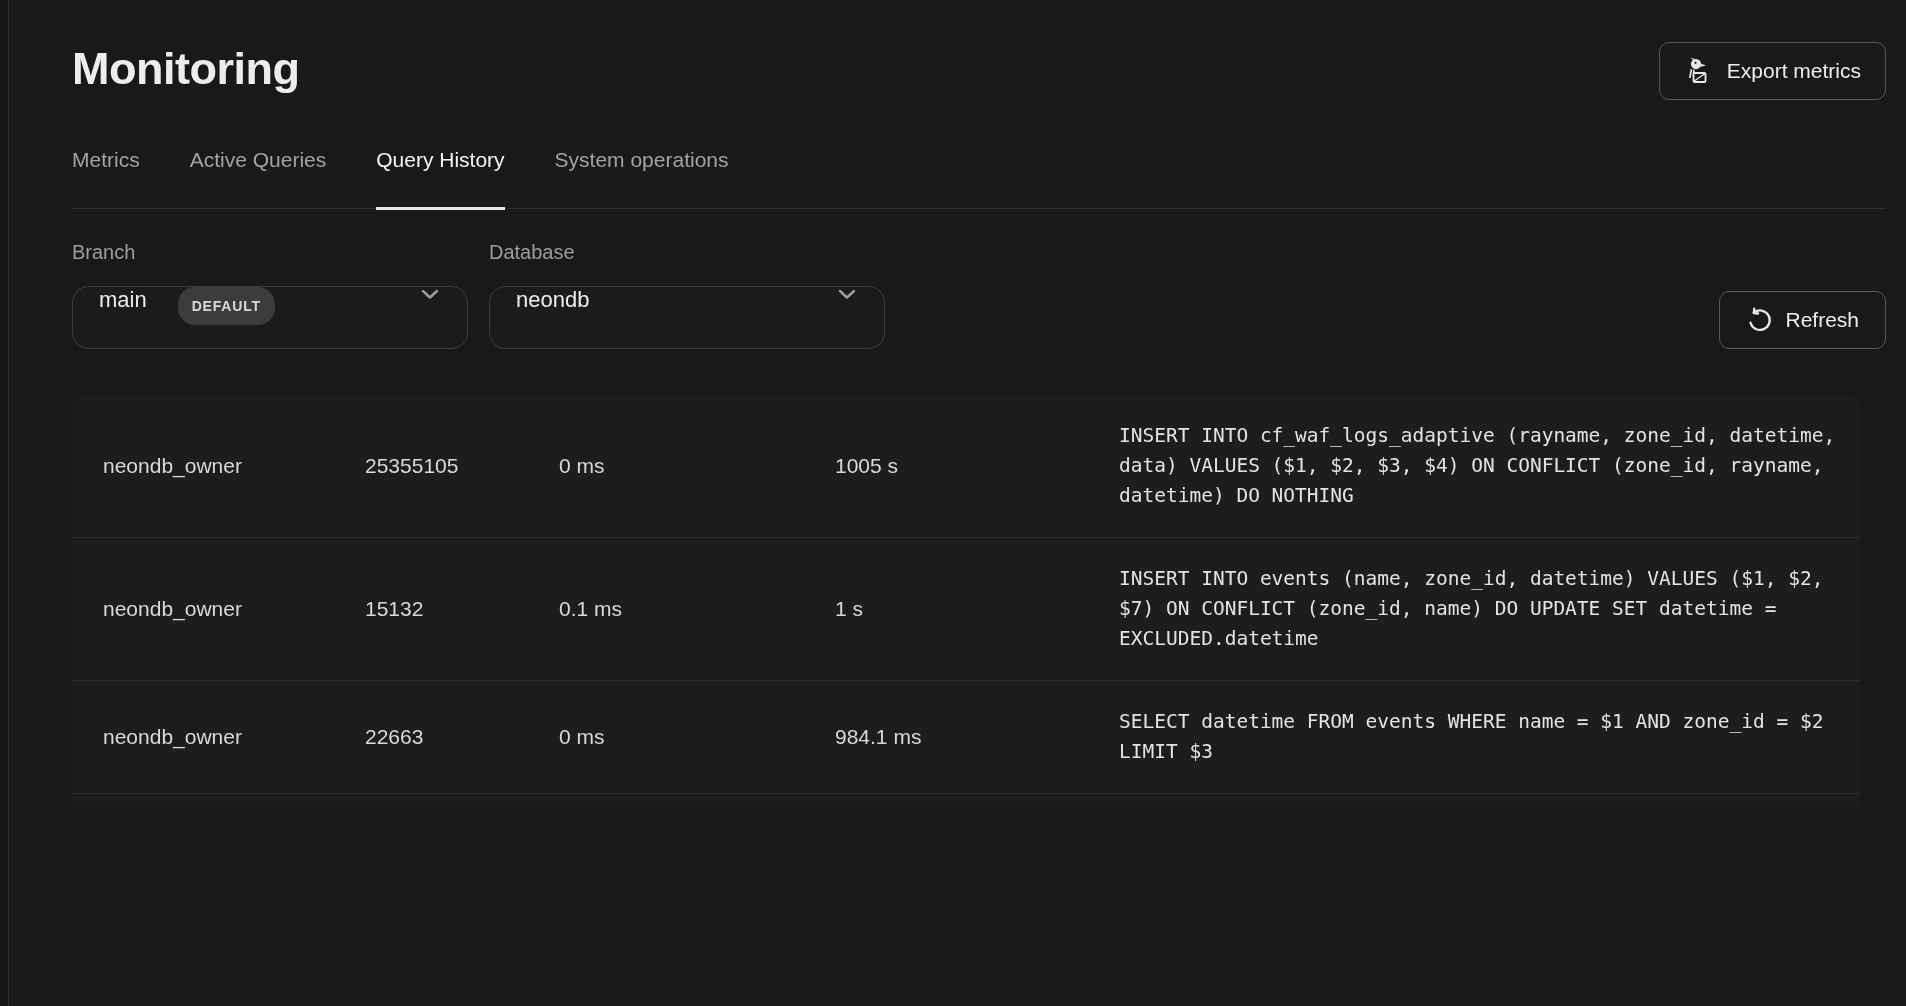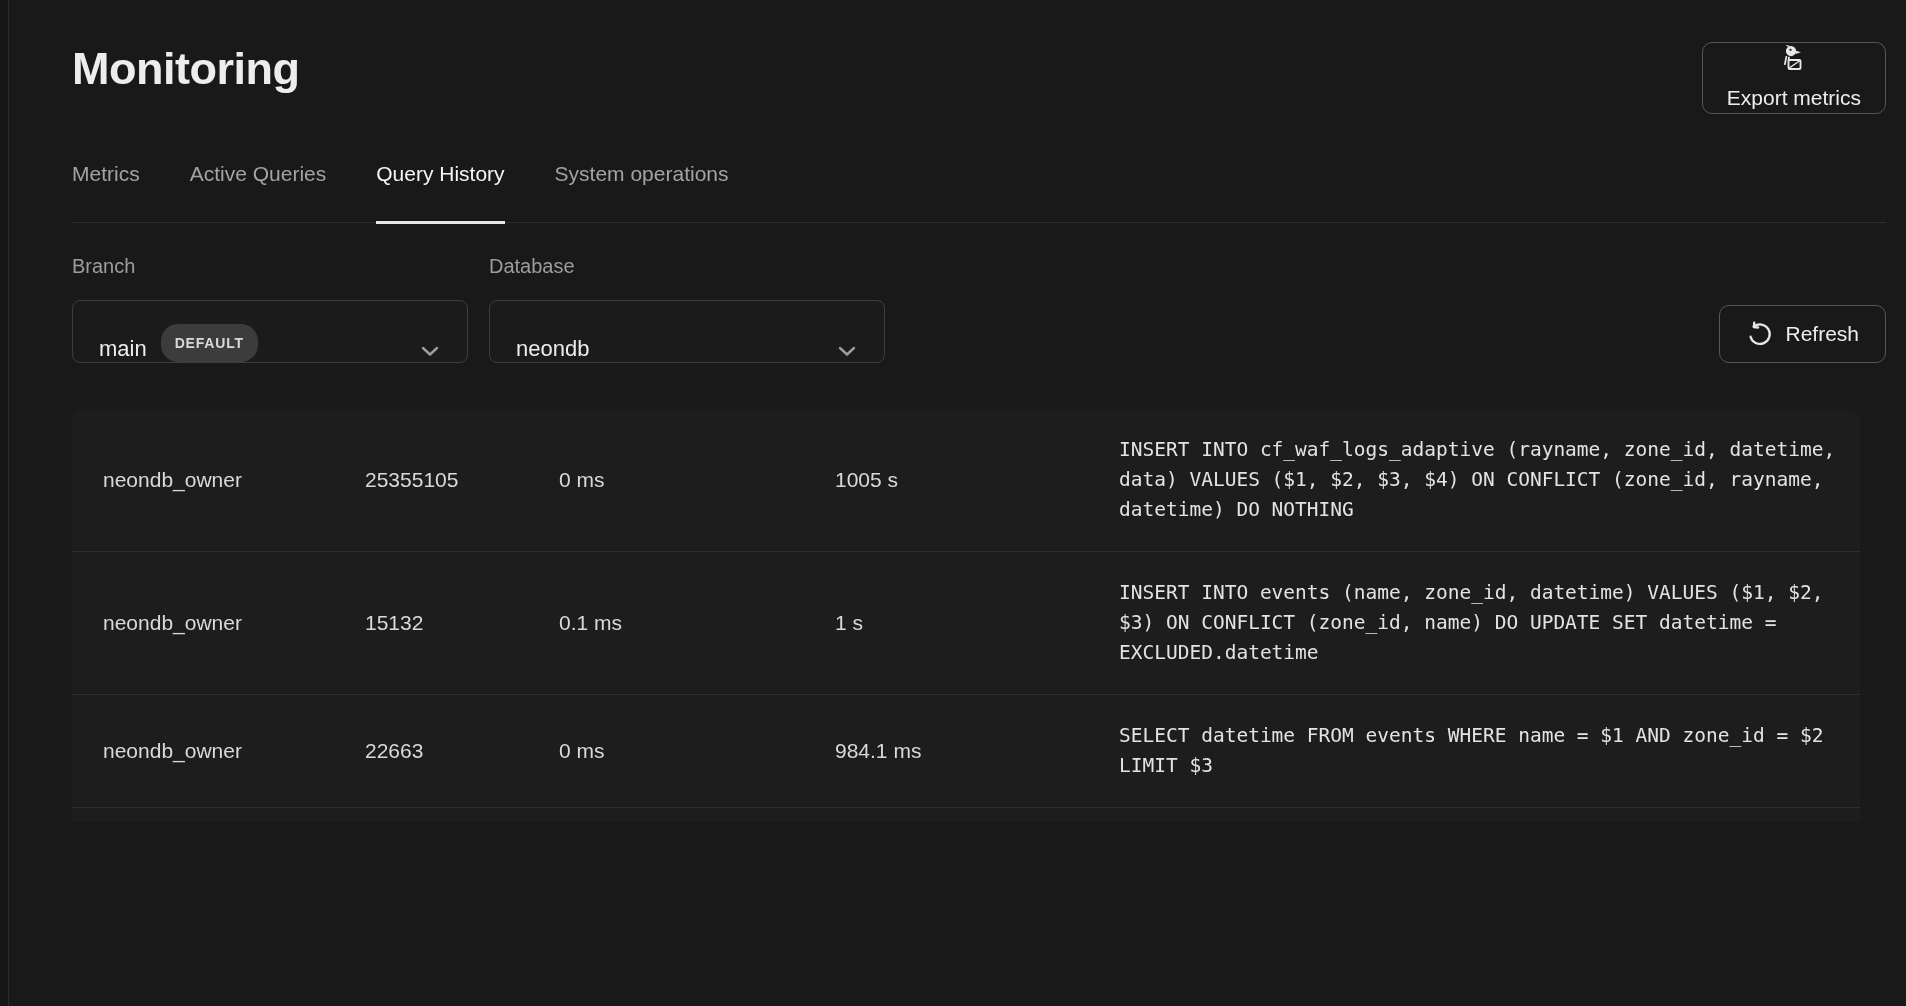--- a/index.html
+++ b/index.html
@@ -26,41 +26,41 @@
   .page-title {
     font-size: 45px; font-weight: 700; letter-spacing: -0.5px; color: #ededed;
     line-height: 1.1;
   }
   .btn {
     display: inline-flex; align-items: center; gap: 13px;
     background: transparent; border: 1px solid #575757; border-radius: 10px;
     color: #ededed; font-size: 21px; font-family: "Liberation Sans", sans-serif;
     cursor: pointer;
   }
-  .btn-export { height: 72px; padding: 0 24px; margin-top: -2px; flex-direction: column; }
+  .btn-export { height: 58px; padding: 0 24px; margin-top: -2px; }
   .btn-refresh { height: 58px; padding: 12px 26px; }
   .btn svg { display: block; }
   
   .tabs {
     display: flex; gap: 50px; margin-top: 48px;
     border-bottom: 1px solid #2e2e2e;
   }
   .tab {
     font-size: 21px; color: #a3a3a3; padding-bottom: 35px; cursor: pointer;
     border-bottom: 3px solid transparent; margin-bottom: -2px;
   }
   .tab.active { color: #f5f5f5; border-bottom-color: #e8e8e8; }
   
   .filters { display: flex; margin-top: 32px; align-items: flex-end; }
   .filter { margin-right: 21px; }
   .filter-label { font-size: 20px; color: #9d9d9d; margin-bottom: 22px; }
   .select {
-    display: flex; align-items: flex-end;
-    height: 63px; border: 1px solid #3d3d3d; border-radius: 8px;
-    padding: 0 26px; background: #1b1b1b; cursor: pointer;
+    display: flex; align-items: flex-start;
+    height: 63px; border: 1px solid #3d3d3d; border-radius: 16px;
+    padding: 0 26px; background: #1b1b1b; cursor: pointer; gap: 17px;
   }
   .select-branch { width: 396px; }
   .select-compute { width: 396px; }
   .select-database { width: 396px; }
   .select-value { font-size: 22px; color: #ededed; }
   .badge {
     display: inline-flex; align-items: center; gap: 8px;
     background: #3c3c3c; border-radius: 17px; height: 38px; padding: 0 14px;
     font-size: 14px; font-weight: 700; letter-spacing: 0.8px; color: #d9d9d9;
     margin-left: 14px;
@@ -181,21 +181,21 @@
       <div class="td">0 ms</div>
       <div class="td">1005 s</div>
       <div class="td td-query">INSERT INTO cf_waf_logs_adaptive (rayname, zone_id, datetime, data) VALUES ($1, $2, $3, $4) ON CONFLICT (zone_id, rayname, datetime) DO NOTHING</div>
     </div>
 
     <div class="trow tbody-row">
       <div class="td">neondb_owner</div>
       <div class="td">15132</div>
       <div class="td">0.1 ms</div>
       <div class="td">1 s</div>
-      <div class="td td-query">INSERT INTO events (name, zone_id, datetime) VALUES ($1, $2, $3) ON CONFLICT (zone_id, name) DO UPDATE SET datetime = EXCLUDED.datetime</div>
+      <div class="td td-query">INSERT INTO events (name, zone_id, datetime) VALUES ($1, $2, $7) ON CONFLICT (zone_id, name) DO UPDATE SET datetime = EXCLUDED.datetime</div>
     </div>
 
     <div class="trow tbody-row">
       <div class="td">neondb_owner</div>
       <div class="td">22663</div>
       <div class="td">0 ms</div>
       <div class="td">984.1 ms</div>
       <div class="td td-query">SELECT datetime FROM events WHERE name = $1 AND zone_id = $2 LIMIT $3</div>
     </div>
 

